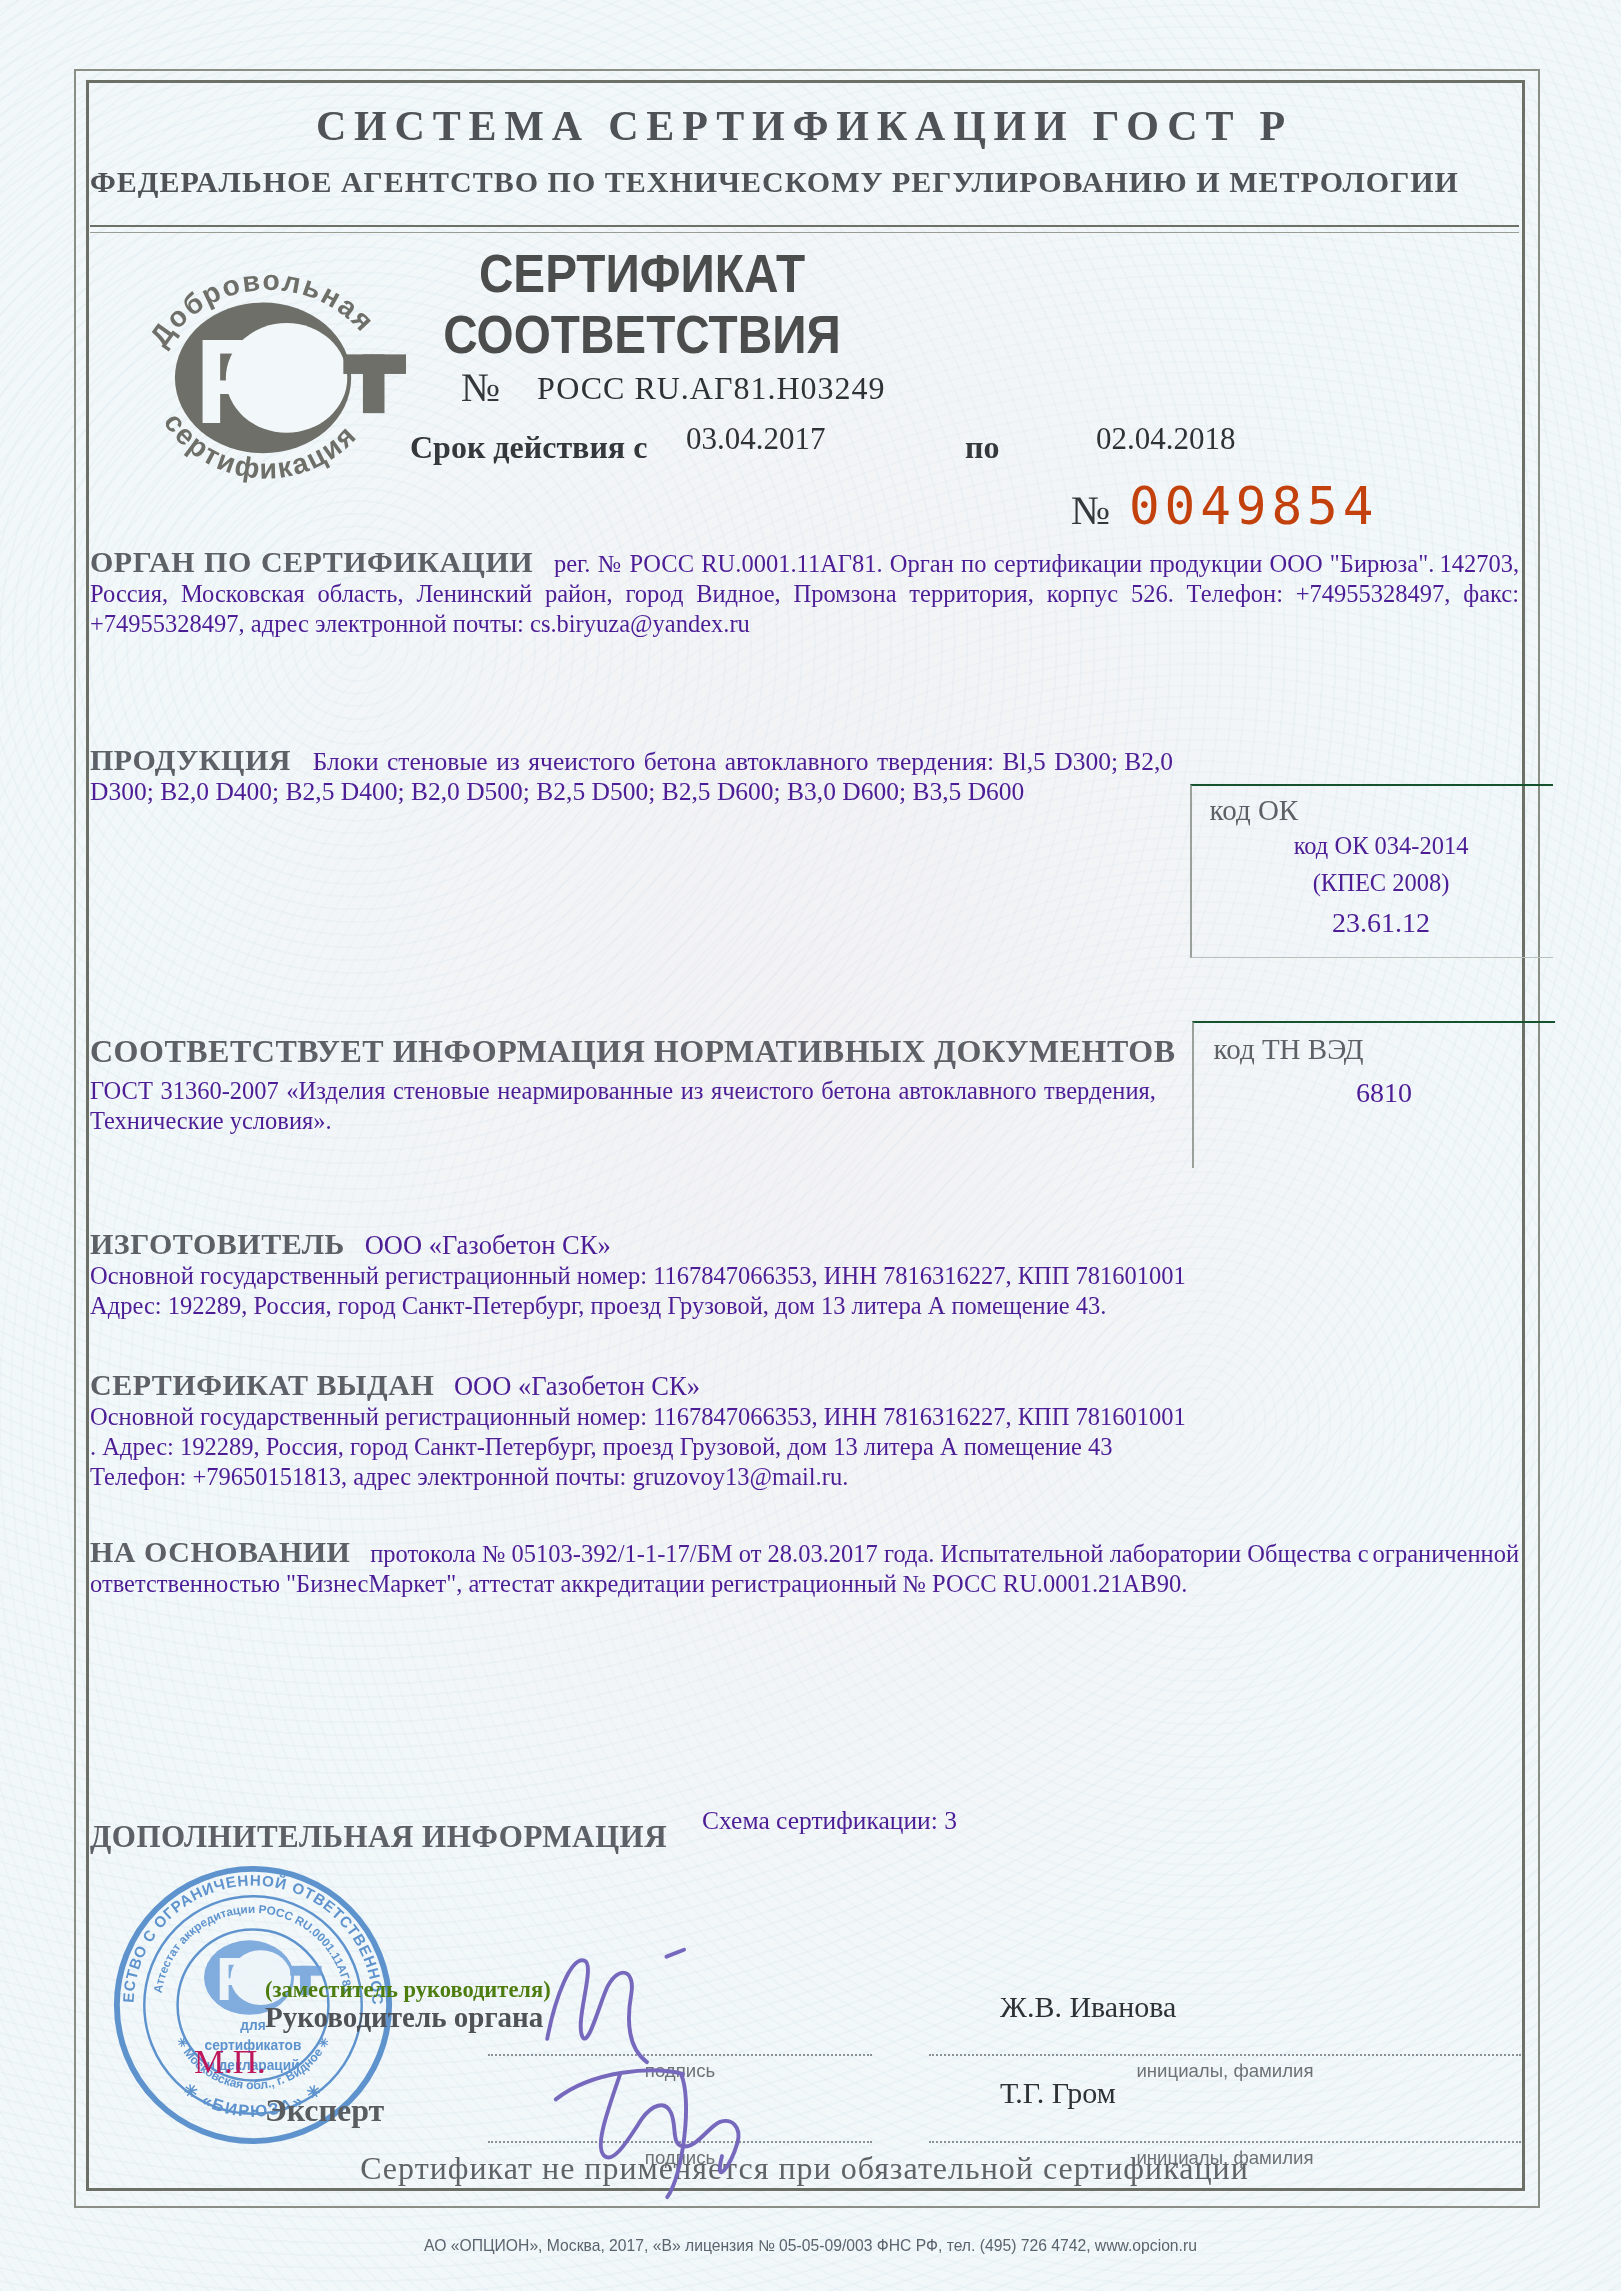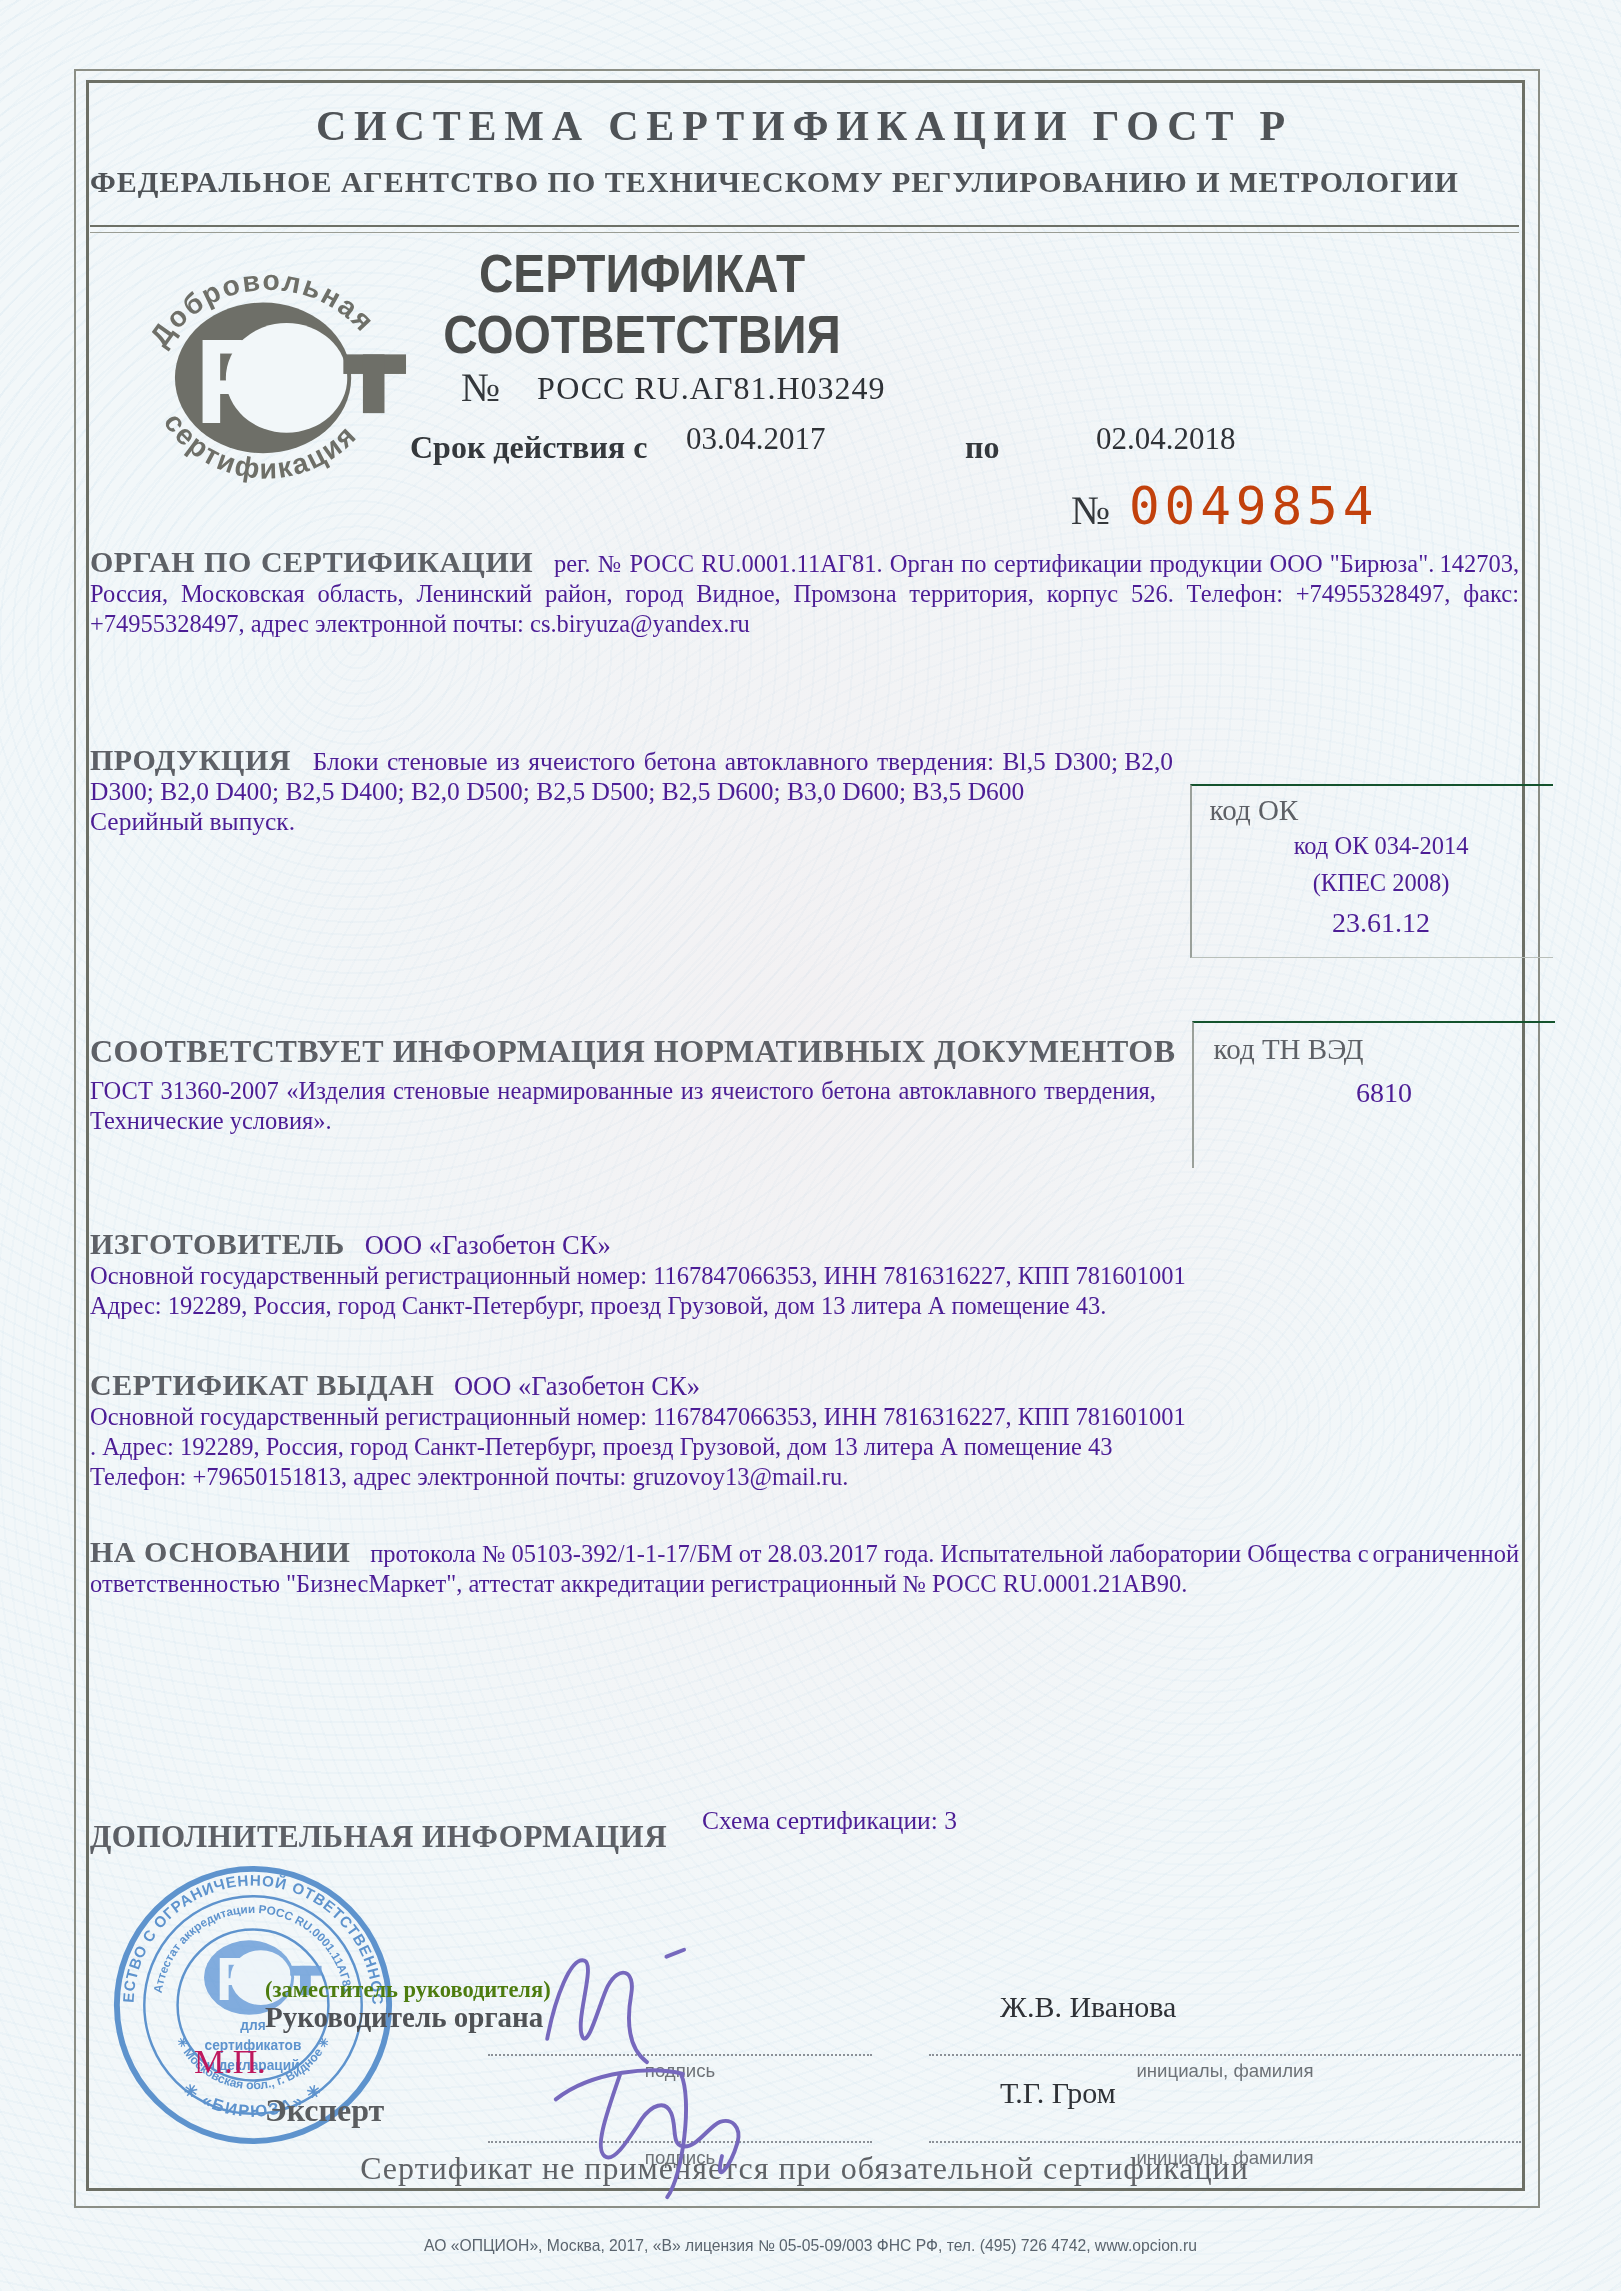--- a/index.html
+++ b/index.html
@@ -78,21 +78,20 @@
 <div class="abs just" style="left:90px;top:545px;width:1429px;">
   <span class="sec-h">ОРГАН ПО СЕРТИФИКАЦИИ</span>
   <span class="t">рег. № РОСС RU.0001.11АГ81. Орган по сертификации продукции ООО "Бирюза".</span>
   <span class="t">142703, Россия, Московская область, Ленинский район, город Видное, Промзона территория, корпус 526. Телефон: +74955328497, факс: +74955328497, адрес электронной почты: cs.biryuza@yandex.ru</span>
 </div>
 
 <div class="abs just" style="left:90px;top:743px;width:1083px;">
   <span class="sec-h">ПРОДУКЦИЯ</span>
   <span class="t" style="font-size:25.5px;">Блоки стеновые из ячеистого бетона автоклавного твердения: Bl,5 D300;</span>
   <span class="t" style="font-size:25.5px;">В2,0 D300; В2,0 D400; В2,5 D400; В2,0 D500; В2,5 D500; В2,5 D600; В3,0 D600; В3,5 D600</span>
-  <span class="t" style="display:block;font-size:25.5px;">Серийный выпуск.</span>
 </div>
 
 <div class="abs box" style="left:1190px;top:784px;width:343px;height:163px;padding:7.8px 0 0 17.6px;">
   <div class="bl">код ОК</div>
   <div class="t" style="text-align:center;margin-top:3.9px;">код ОК 034-2014</div>
   <div class="t" style="text-align:center;margin-top:7.8px;">(КПЕС 2008)</div>
   <div class="t" style="text-align:center;margin-top:9.8px;font-size:28px;">23.61.12</div>
 </div>
 
 <div class="abs" style="left:90px;top:1033px;">

